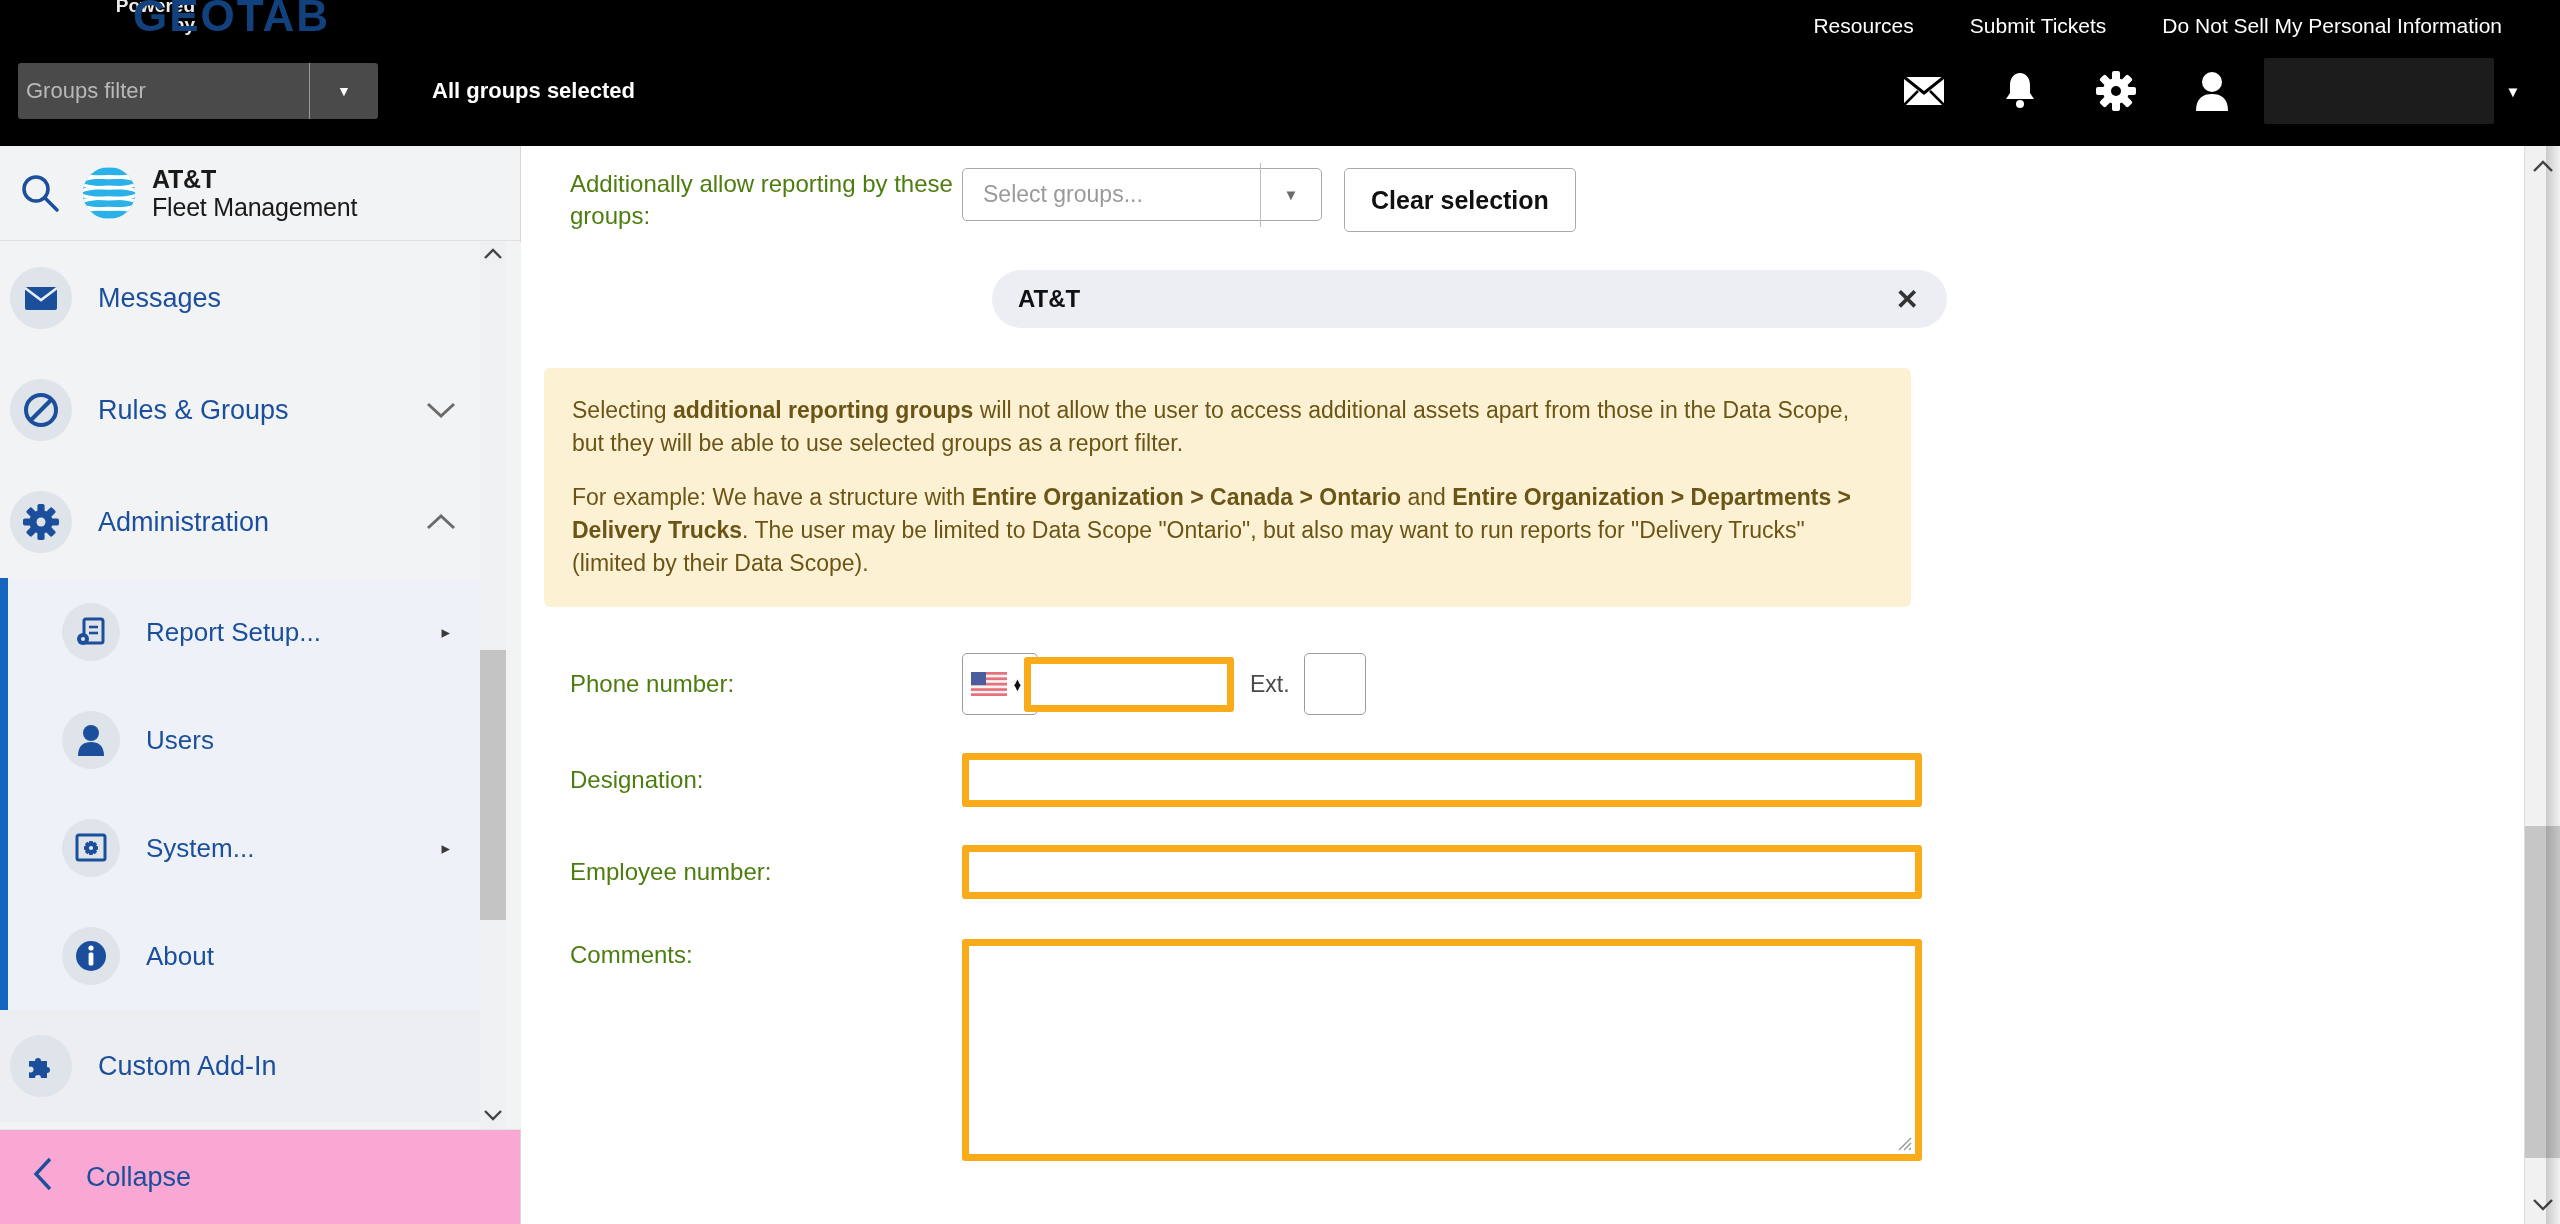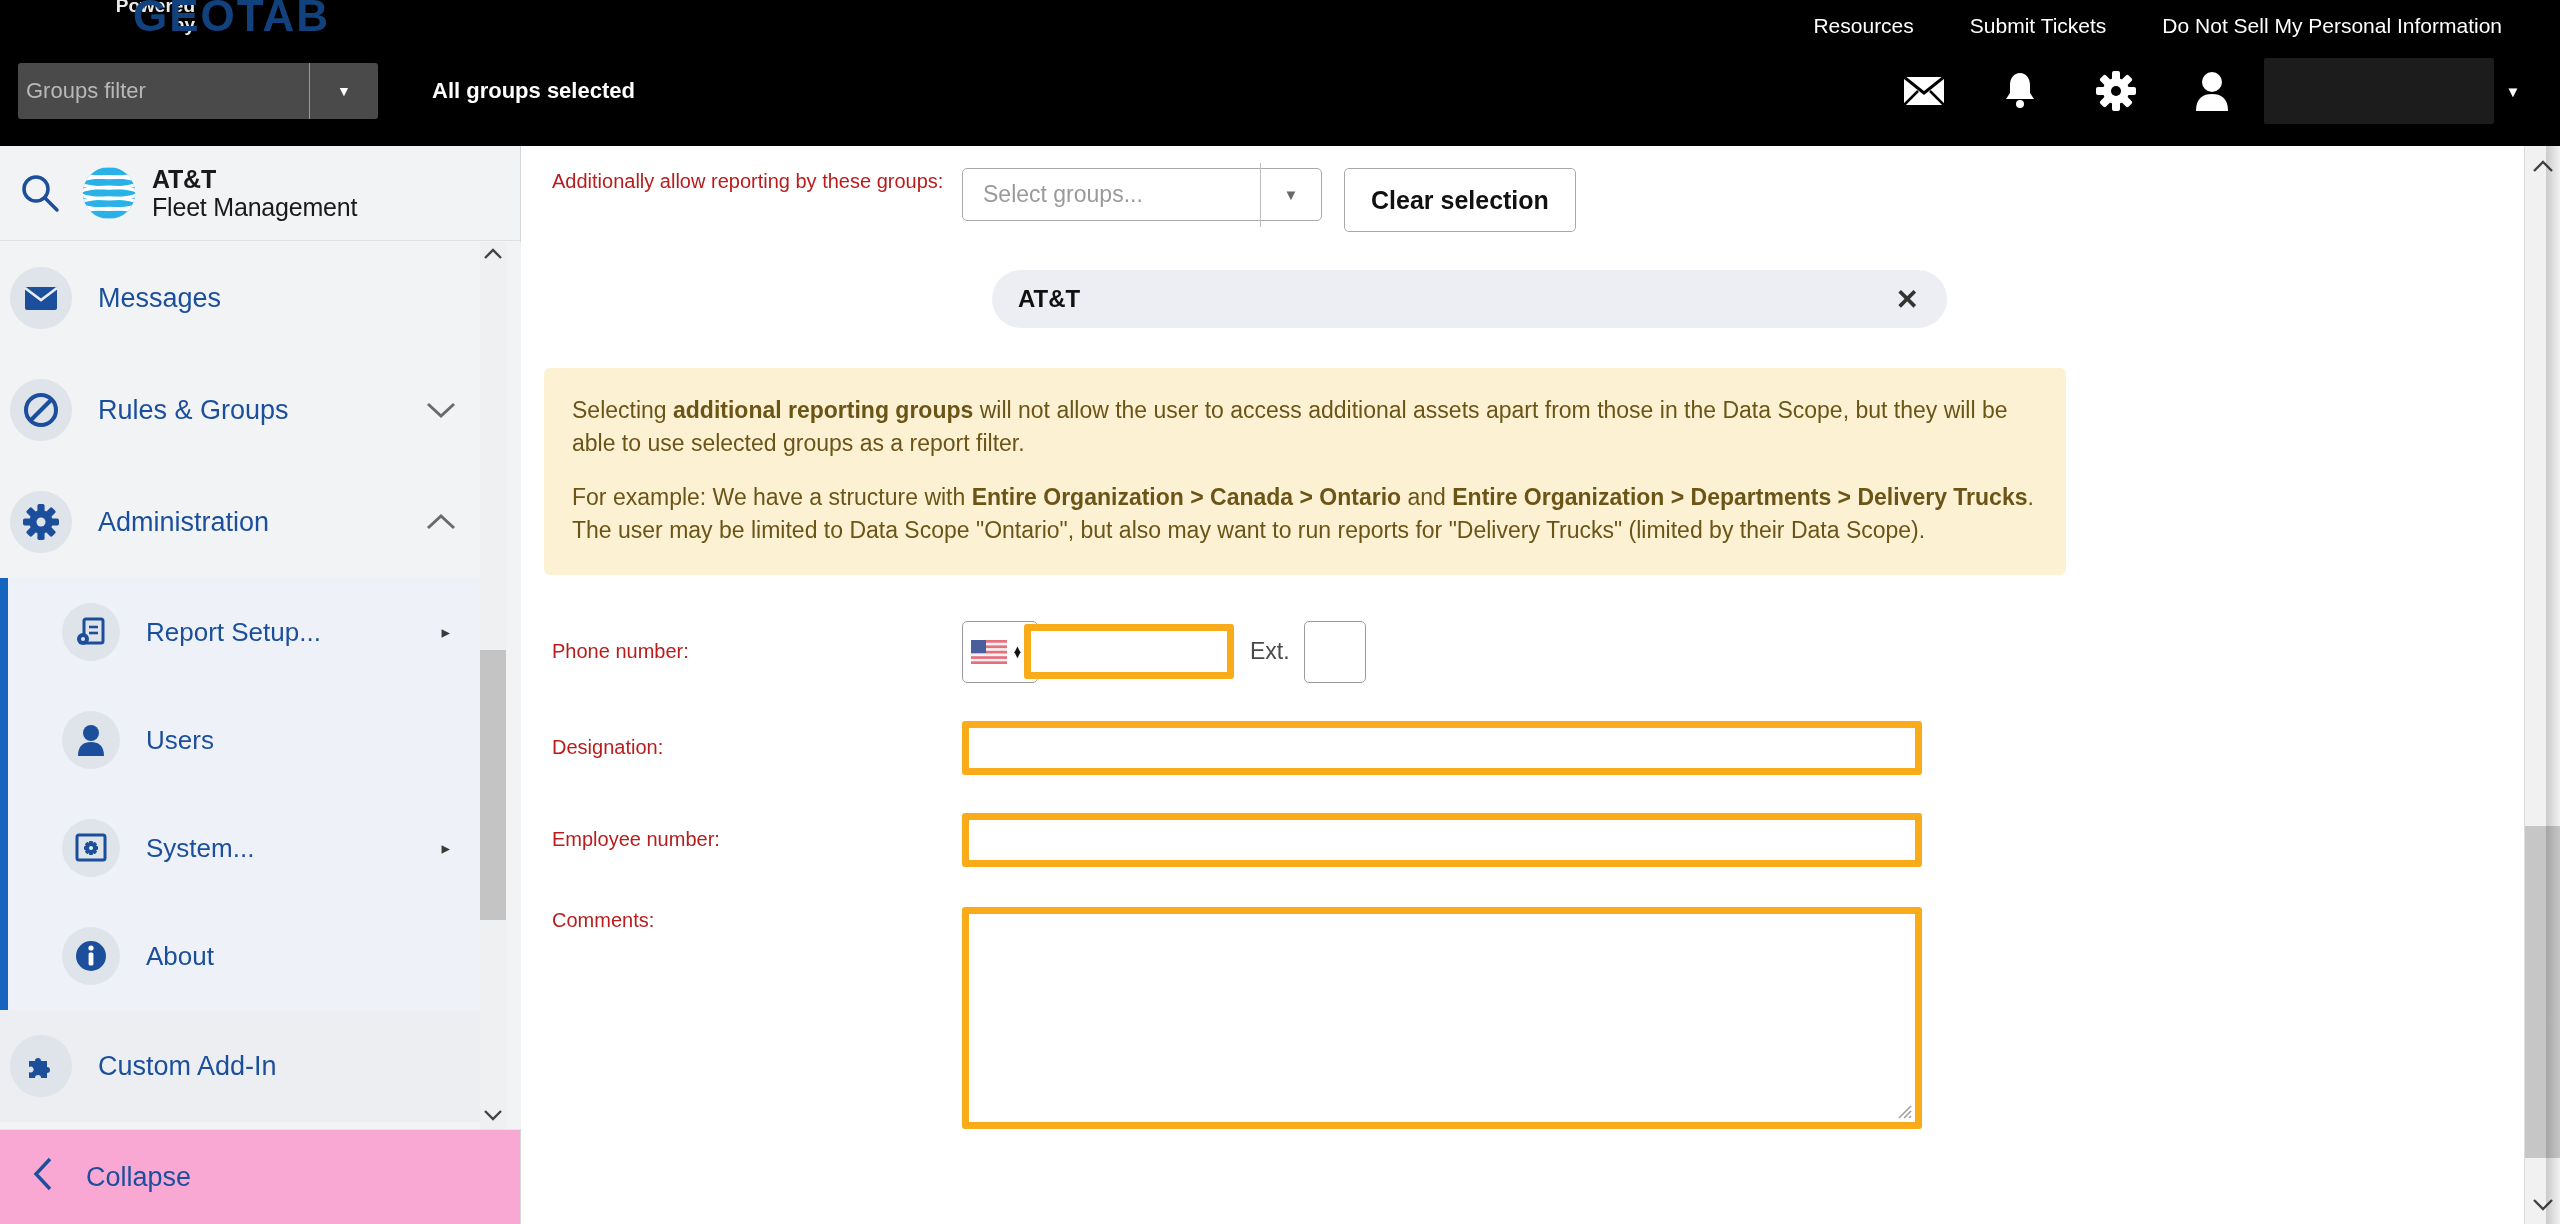--- a/index.html
+++ b/index.html
@@ -128,21 +128,21 @@
 
   
   .main {
     position:absolute; left:522px; top:146px; width:2038px; height:1078px;
     background:#fff; overflow:hidden;
   }
   .content { position:absolute; left:0; top:0; width:1990px; padding:0; }
 
   .form-row { position:relative; display:flex; align-items:flex-start; }
   .f-label {
-    width:440px; padding-left:30px; font-size:20px; color:#b91c1c; line-height:1.33;
+    width:440px; padding-left:48px; font-size:24px; color:#4d7c0f; line-height:1.33;
   }
 
   .row-groups { margin-top:22px; }
   .select-groups {
     width:360px; height:53px; border:1px solid #a9a9a9; border-radius:5px;
     background:#fff; display:flex; align-items:center;
   }
   .select-groups .sg-text { flex:1; padding-left:20px; color:#9a9a9a; font-size:23px; }
   .select-groups .sg-sep { width:1px; height:64px; background:#bdbdbd; }
   .select-groups .sg-arrow { width:60px; text-align:center; color:#6a6a6a; font-size:15px; }
@@ -154,21 +154,21 @@
 
   .chip-row { margin-top:38px; padding-left:470px; }
   .chip {
     width:955px; height:58px; background:#eceef4; border-radius:29px;
     display:flex; align-items:center; padding:0 28px 0 26px;
   }
   .chip .chip-label { flex:1; font-size:24px; color:#111; font-weight:bold; }
   .chip .chip-x { font-size:28px; color:#333; cursor:pointer; font-weight:bold; }
 
   .info-box {
-    margin:40px 0 0 22px; width:1522px;
+    margin:40px 0 0 22px; width:1367px;
     background:#fdf1d4; border-radius:6px; padding:26px 28px 28px 28px;
     color:#6b5516; font-size:23px; line-height:1.42;
   }
   .info-box p + p { margin-top:22px; }
   .info-box b { font-weight:bold; }
 
   .row-phone { margin-top:46px; align-items:center; }
   .phone-wrap { display:flex; align-items:center; position:relative; }
   .country-select {
     width:76px; height:62px; border:1px solid #9b9b9b; border-radius:5px;

